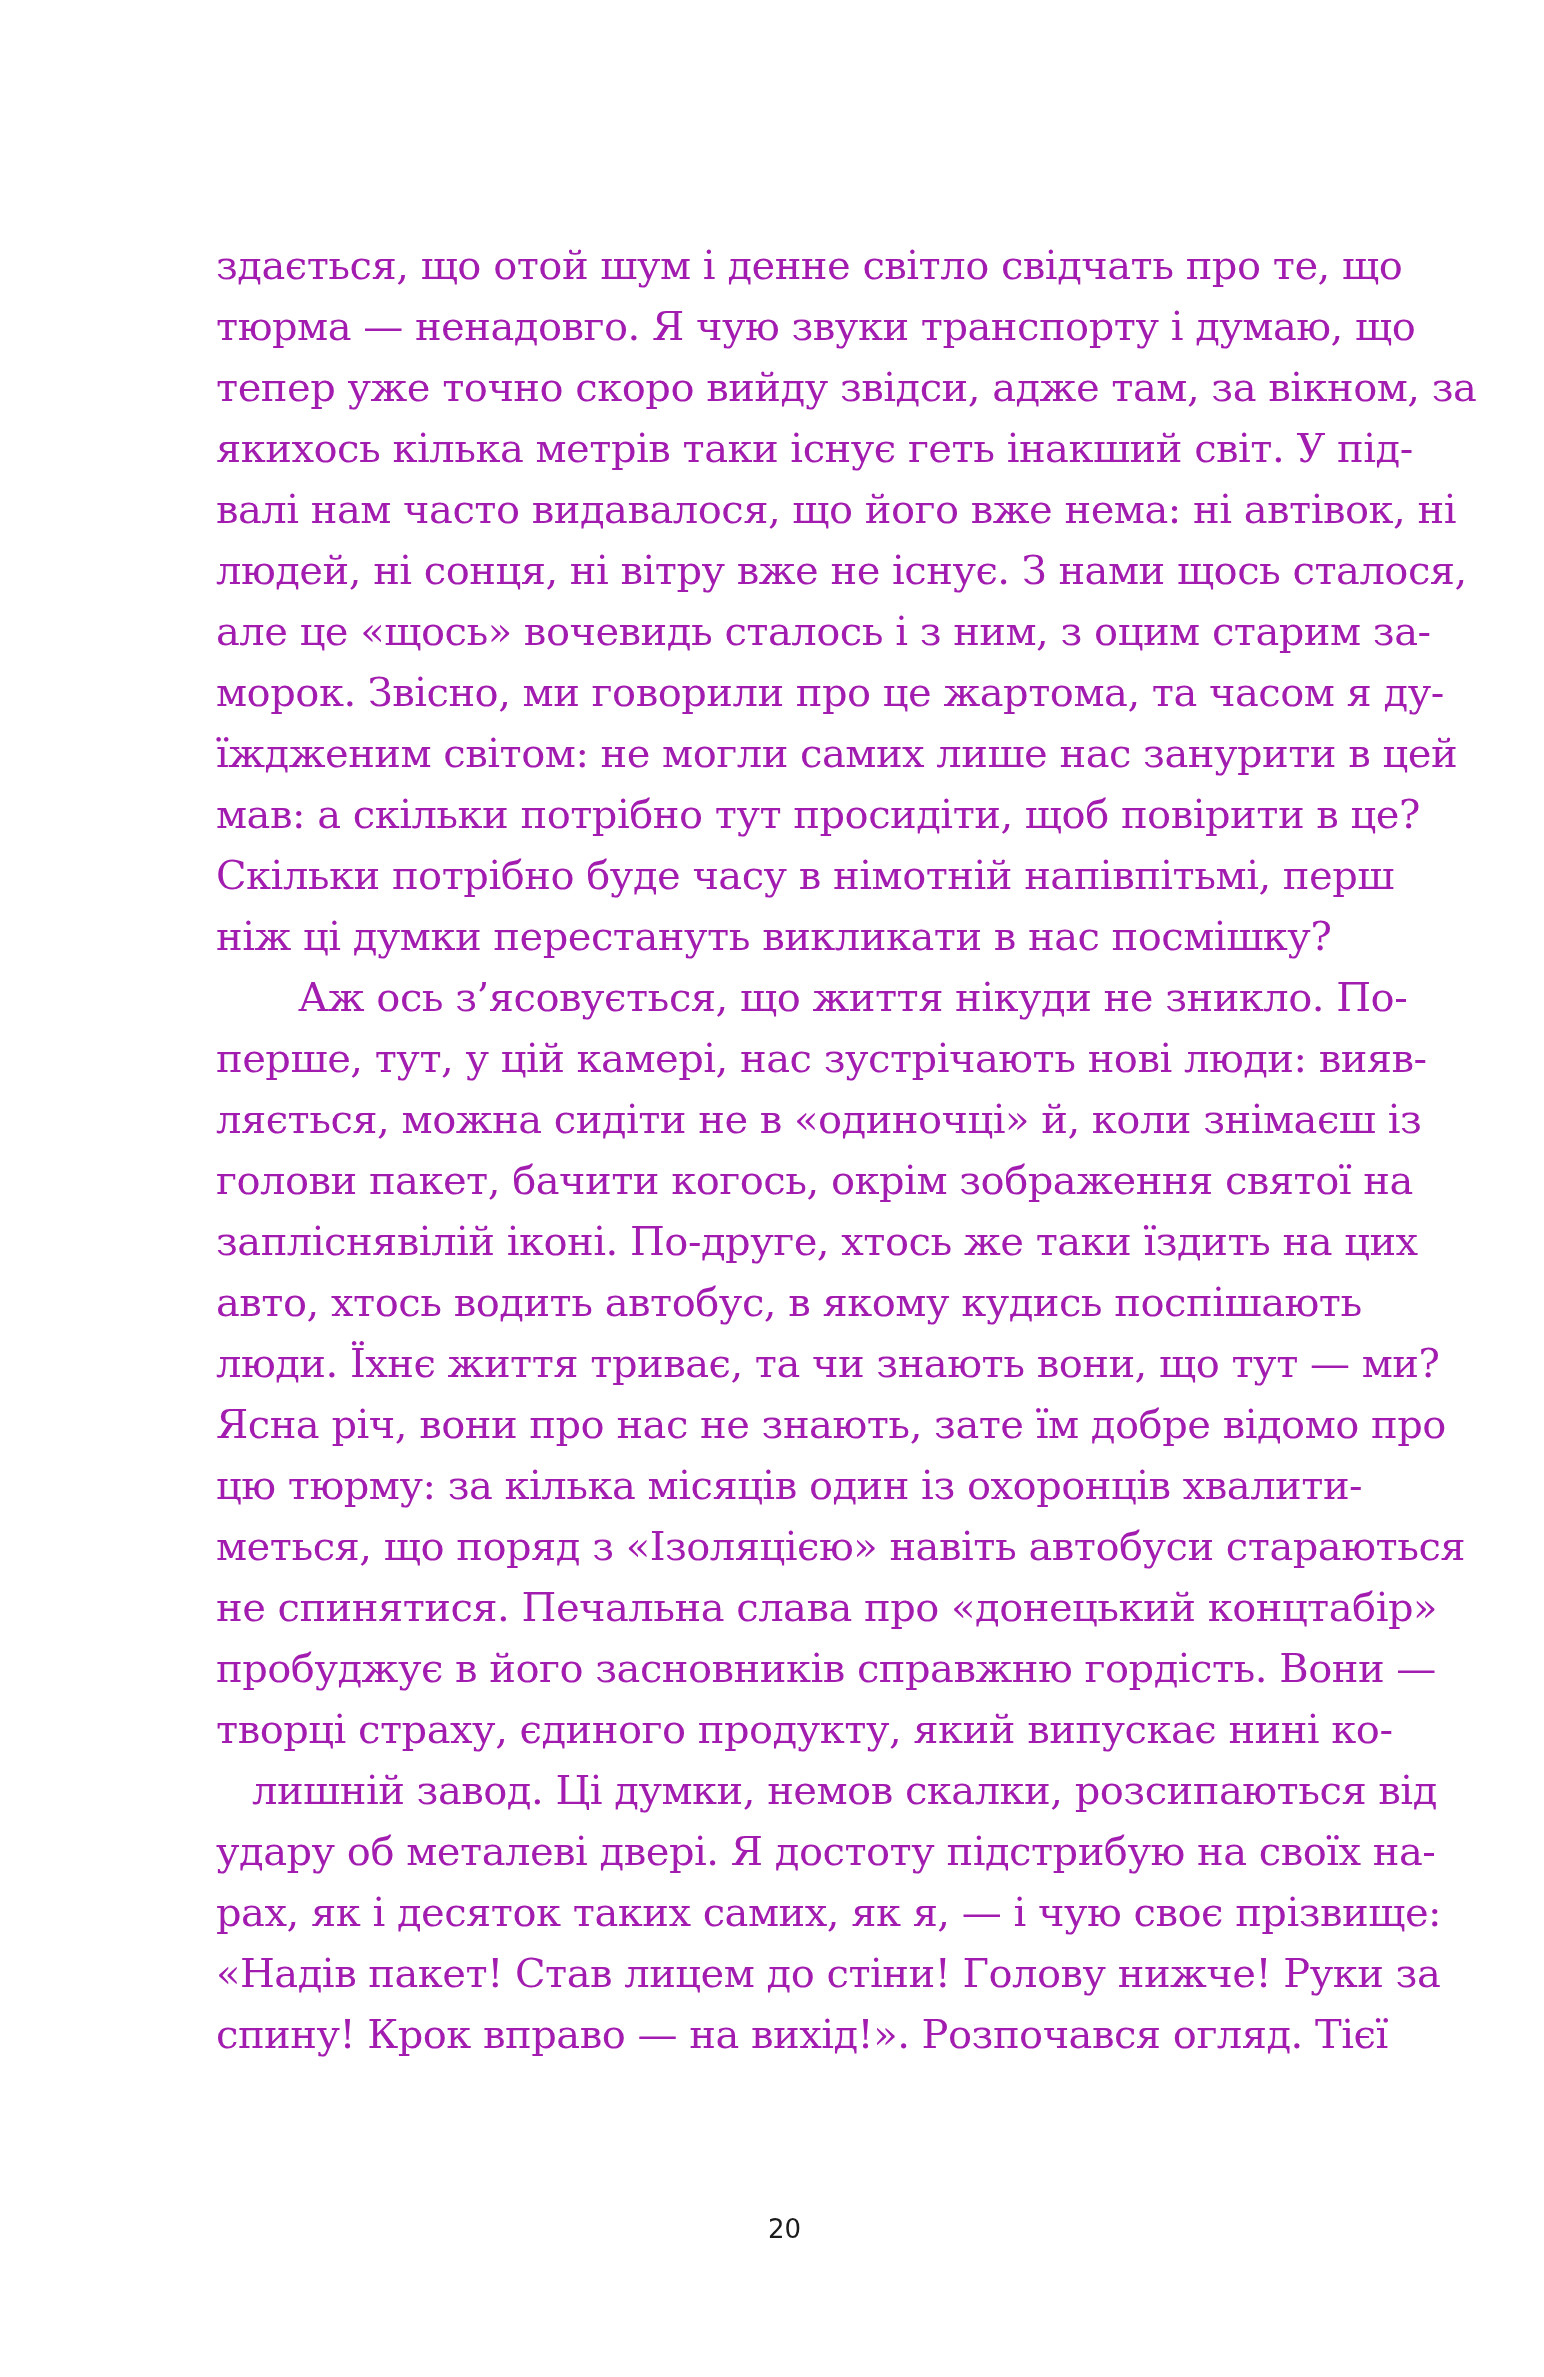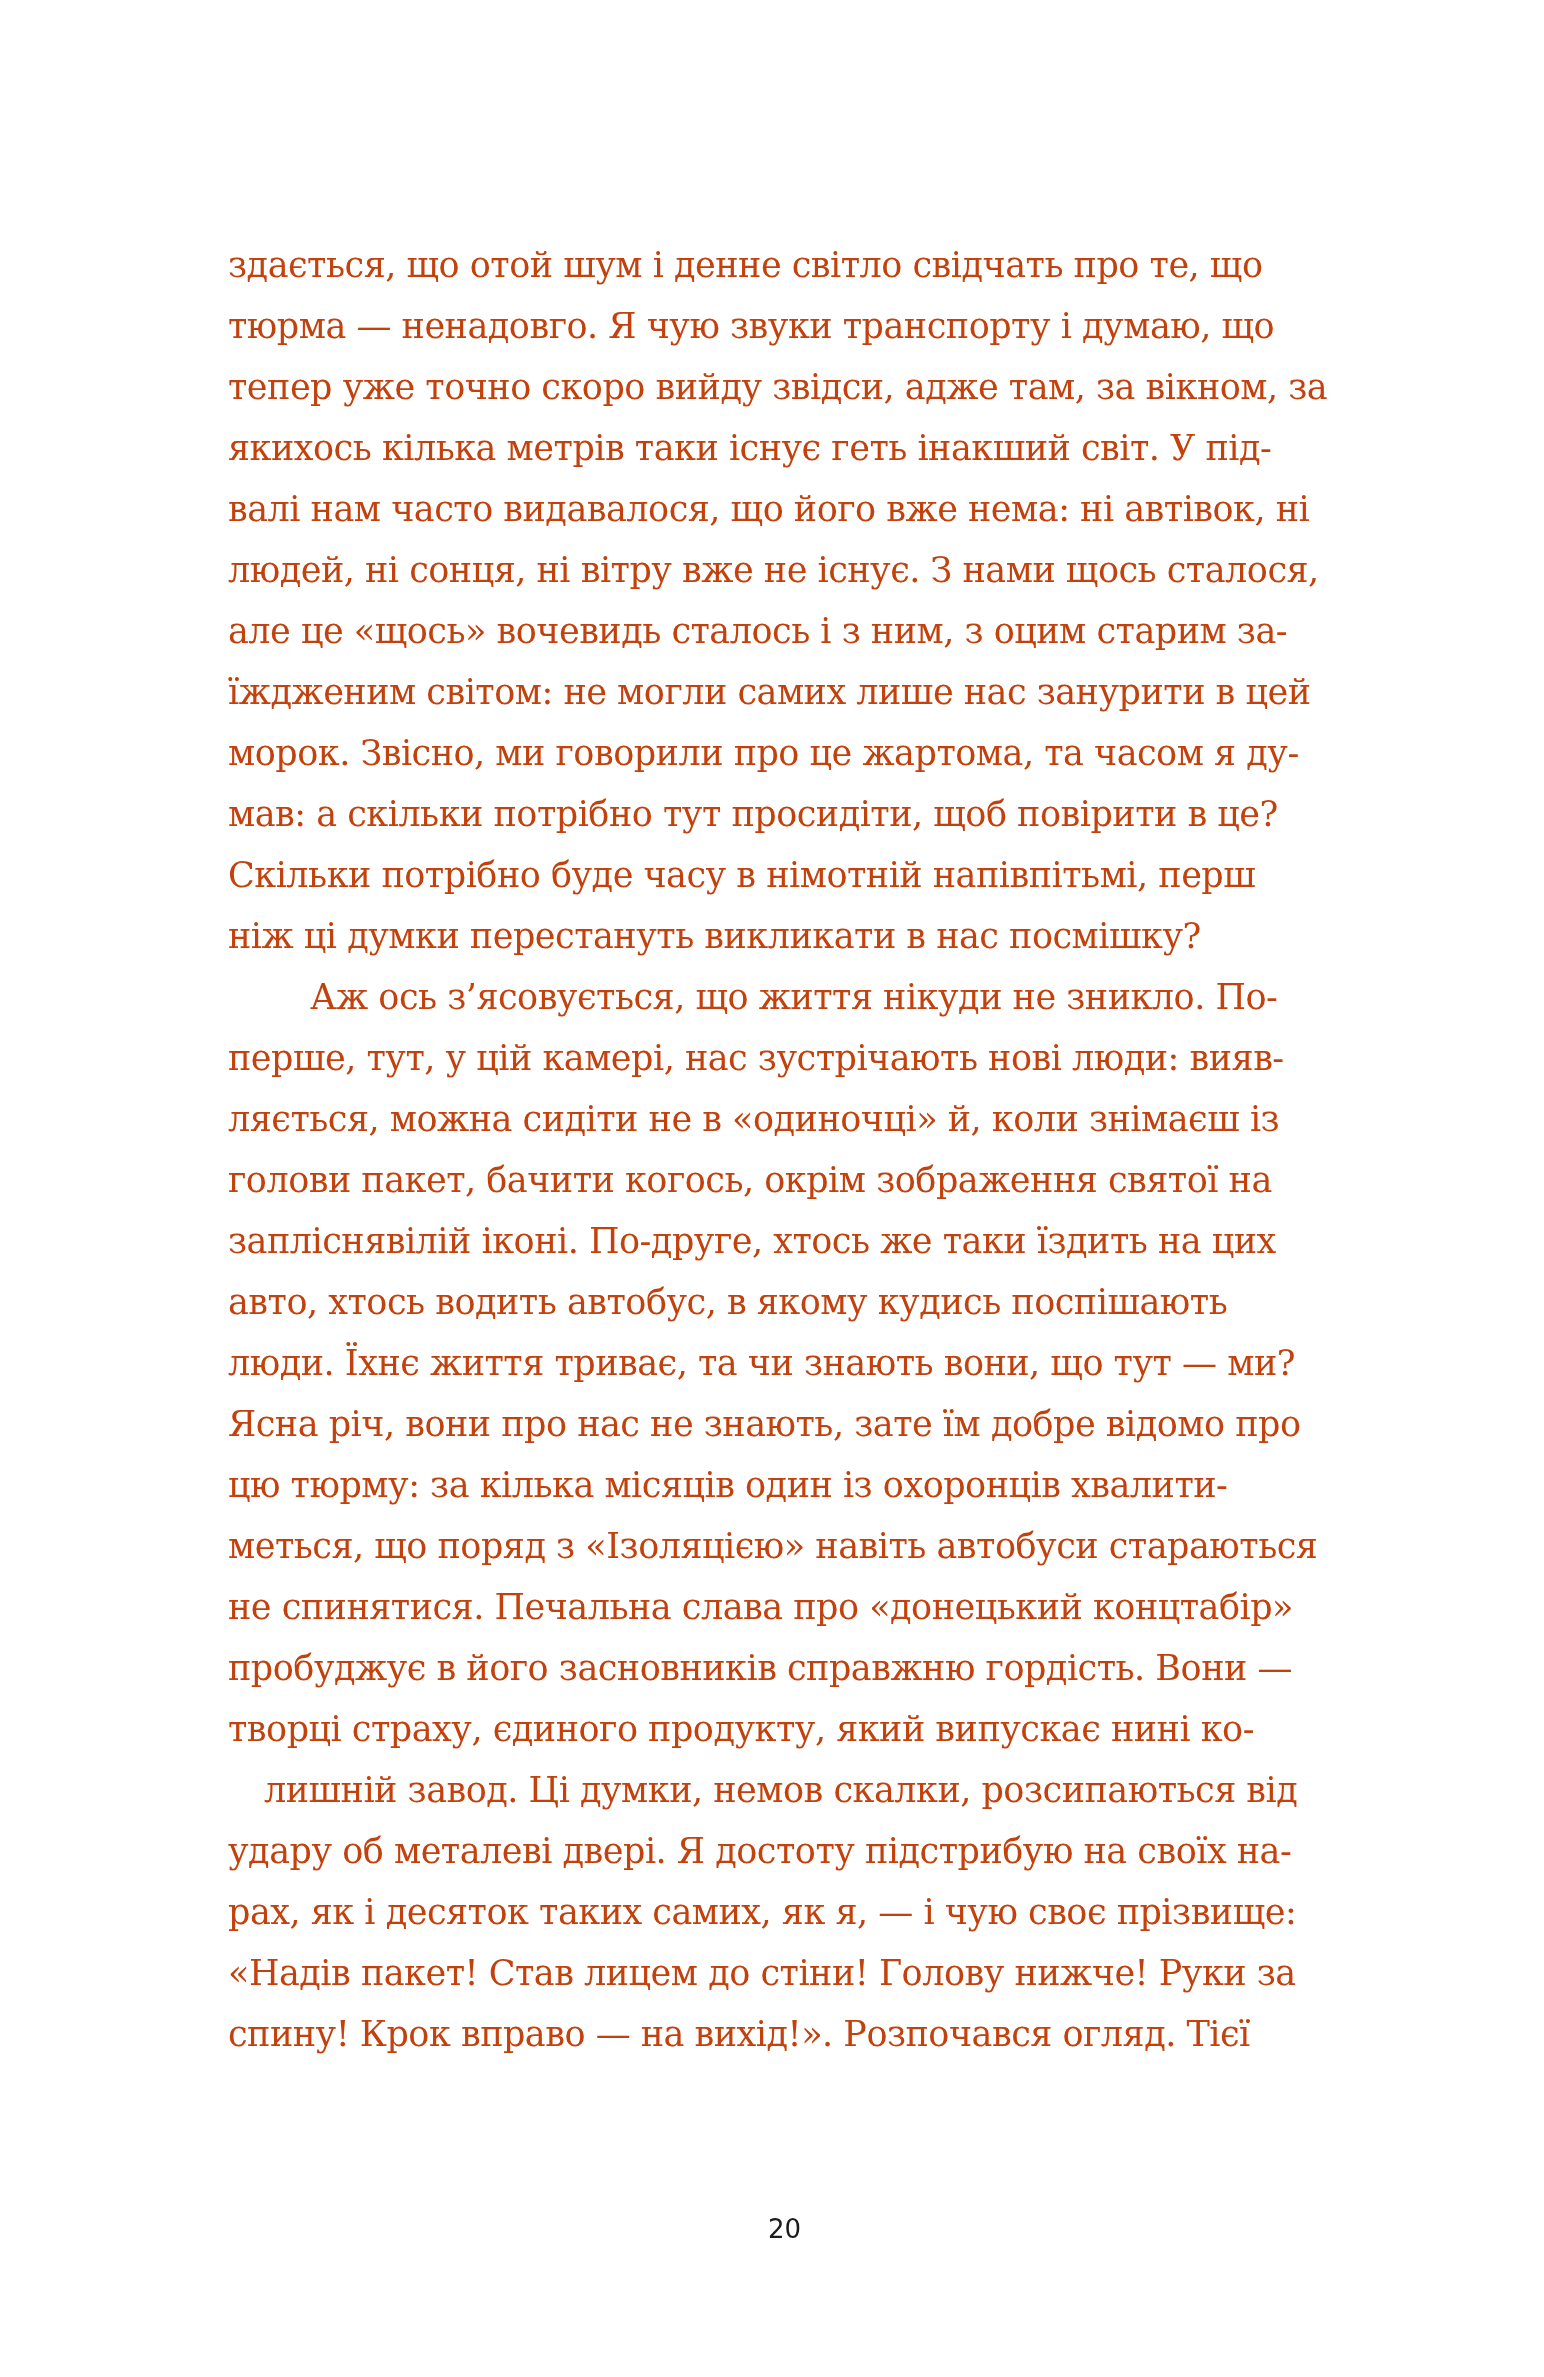--- a/index.html
+++ b/index.html
@@ -15,27 +15,27 @@
   }
   .page {
     position: absolute;
     left: 0; top: 0;
     width: 1545px;
     height: 2377px;
     background: #ffffff;
   }
   .text-block {
     position: absolute;
-    left: 228px;
+    left: 216px;
     top: 235px;
     width: 1115px;
     font-family: "DejaVu Serif", "Liberation Serif", serif;
-    font-size: 35px;
+    font-size: 40px;
     line-height: 61px;
-    color: #c2410c;
+    color: #a21caf;
   }
   .line {
     display: block;
     height: 61px;
     white-space: nowrap;
     text-align: justify;
     text-align-last: justify;
     overflow: visible;
     letter-spacing: -0.5px;
   }
@@ -63,22 +63,22 @@
 <div class="page">
   <div class="text-block">
 
     <span class="line" style="text-align: left; text-align-last: left;">здається, що отой шум і денне світло свідчать про те, що</span>
     <span class="line" style="text-align: left; text-align-last: left;">тюрма — ненадовго. Я чую звуки транспорту і думаю, що</span>
     <span class="line" style="text-align: left; text-align-last: left;">тепер уже точно скоро вийду звідси, адже там, за вікном, за</span>
     <span class="line" style="text-align: left; text-align-last: left;">якихось кілька метрів таки існує геть інакший світ. У під-</span>
     <span class="line" style="text-align: left; text-align-last: left;">валі нам часто видавалося, що його вже нема: ні автівок, ні</span>
     <span class="line" style="text-align: left; text-align-last: left;">людей, ні сонця, ні вітру вже не існує. З нами щось сталося,</span>
     <span class="line" style="text-align: right; text-align-last: left;">але це «щось» вочевидь сталось і з ним, з оцим старим за-</span>
+    <span class="line" style="text-align: left; text-align-last: left;">морок. Звісно, ми говорили про це жартома, та часом я ду-</span>
     <span class="line" style="text-align: left; text-align-last: left;">їжджeним світом: не могли самих лише нас занурити в цей</span>
-    <span class="line" style="text-align: left; text-align-last: left;">морок. Звісно, ми говорили про це жартома, та часом я ду-</span>
     <span class="line" style="text-align: center; text-align-last: left;">мав: а скільки потрібно тут просидіти, щоб повірити в це?</span>
     <span class="line" style="text-align: left; text-align-last: left;">Скільки потрібно буде часу в німотній напівпітьмі, перш</span>
     <span class="line last">ніж ці думки перестануть викликати в нас посмішку?</span>
 
     <span class="line indent" style="text-align: left; text-align-last: left;">Аж ось з’ясовується, що життя нікуди не зникло. По-</span>
     <span class="line" style="text-align: left; text-align-last: left;">перше, тут, у цій камері, нас зустрічають нові люди: вияв-</span>
     <span class="line" style="text-align: left; text-align-last: left;">ляється, можна сидіти не в «одиночці» й, коли знімаєш із</span>
     <span class="line" style="text-align: left; text-align-last: left;">голови пакет, бачити когось, окрім зображення святої на</span>
     <span class="line" style="text-align: left; text-align-last: left;">запліснявілій іконі. По-друге, хтось же таки їздить на цих</span>
     <span class="line" style="text-align: left; text-align-last: left;">авто, хтось водить автобус, в якому кудись поспішають</span>

